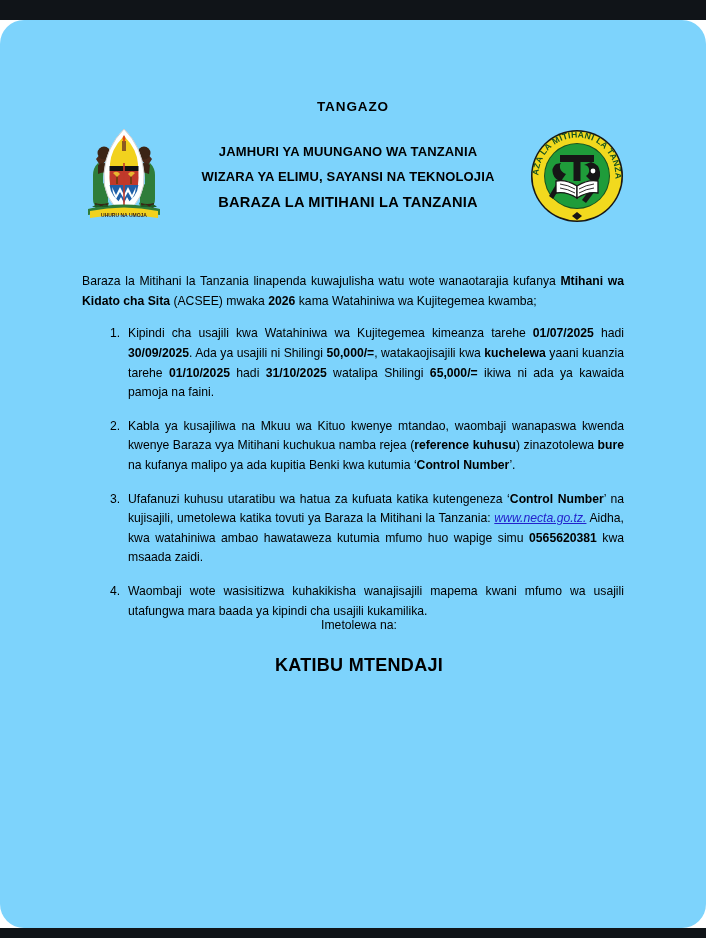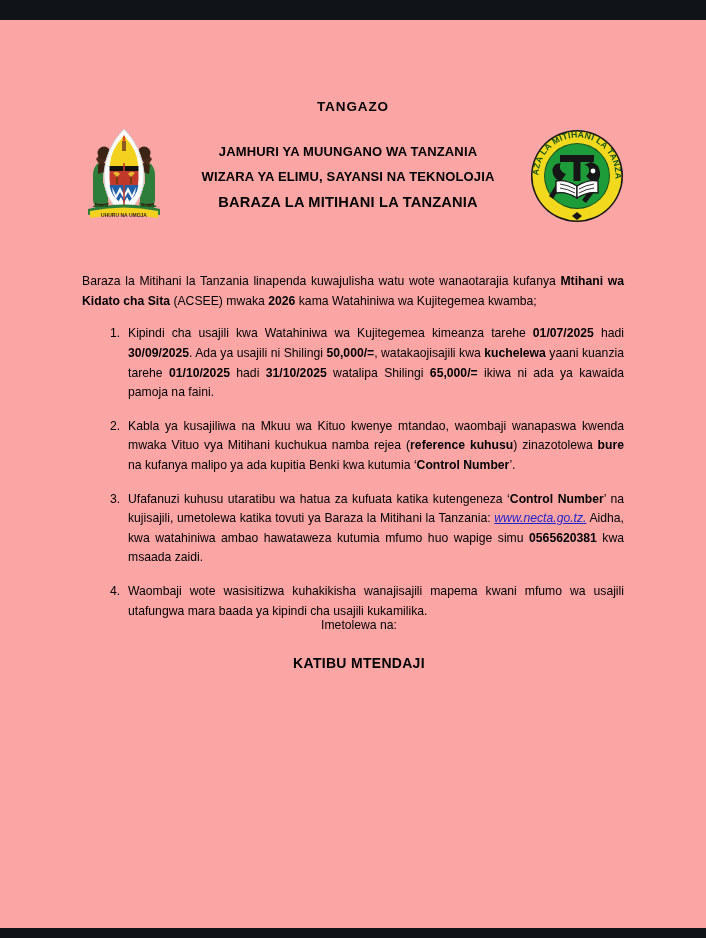--- a/index.html
+++ b/index.html
@@ -20,21 +20,22 @@
     left: 0; width: 706px;
     background: #101418;
   }
   .bar-top { top: 0; height: 20px; }
   .bar-bottom { top: 928px; height: 10px; }
 
   .page {
     position: absolute;
     top: 20px; left: 0;
     width: 706px; height: 908px;
-    background: #fca5a5;
+    background: #7dd3fc;
+    border-radius: 24px;
   }
 
   
   .tangazo {
     text-align: center;
     font-size: 13.5px;
     font-weight: bold;
     letter-spacing: 0.9px;
     margin-top: 79px;
   }
@@ -125,21 +126,21 @@
     position: absolute;
     left: 88px; top: 596px;
     width: 542px;
     text-align: center;
   }
   .sign .issued {
     font-size: 12.2px;
     line-height: 19px;
   }
   .sign .officer {
-    font-size: 14px;
+    font-size: 18px;
     font-weight: bold;
     letter-spacing: 0.3px;
     margin-top: 20px;
   }
 </style>
 </head>
 <body>
 
 <div class="bar-top"></div>
 
@@ -249,21 +250,21 @@
   </div>
 
   <div class="body-wrap">
 
     <p class="intro"><span>Baraza la Mitihani la Tanzania linapenda kuwajulisha watu wote wanaotarajia kufanya </span><b>Mtihani wa Kidato cha Sita</b><span> (ACSEE) mwaka </span><b>2026</b><span> kama Watahiniwa wa Kujitegemea kwamba;</span></p>
 
     <ol class="items">
 
       <li><span>Kipindi cha usajili kwa Watahiniwa wa Kujitegemea kimeanza tarehe </span><b>01/07/2025</b><span> hadi </span><b>30/09/2025</b><span>. Ada ya usajili ni Shilingi </span><b>50,000/=</b><span>, watakaojisajili kwa </span><b>kuchelewa</b><span> yaani kuanzia tarehe </span><b>01/10/2025</b><span> hadi </span><b>31/10/2025</b><span> watalipa Shilingi </span><b>65,000/=</b><span> ikiwa ni ada ya kawaida pamoja na faini.</span></li>
 
-      <li><span>Kabla ya kusajiliwa na Mkuu wa Kituo kwenye mtandao, waombaji wanapaswa kwenda mwaka Vituo vya Mitihani kuchukua namba rejea (</span><b>reference kuhusu</b><span>) zinazotolewa </span><b>bure</b><span> na kufanya malipo ya ada kupitia Benki kwa kutumia ‘</span><b>Control Number</b><span>’.</span></li>
+      <li><span>Kabla ya kusajiliwa na Mkuu wa Kituo kwenye mtandao, waombaji wanapaswa kwenda kwenye Baraza vya Mitihani kuchukua namba rejea (</span><b>reference kuhusu</b><span>) zinazotolewa </span><b>bure</b><span> na kufanya malipo ya ada kupitia Benki kwa kutumia ‘</span><b>Control Number</b><span>’.</span></li>
 
       <li><span>Ufafanuzi kuhusu utaratibu wa hatua za kufuata katika kutengeneza ‘</span><b>Control Number</b><span>’ na kujisajili, umetolewa katika tovuti ya Baraza la Mitihani la Tanzania:  </span><a class="link" href="#">www.necta.go.tz.</a><span> Aidha, kwa watahiniwa ambao hawataweza kutumia mfumo huo wapige simu </span><b>0565620381</b><span> kwa msaada zaidi.</span></li>
 
       <li><span>Waombaji wote wasisitizwa kuhakikisha wanajisajili mapema kwani mfumo wa usajili utafungwa mara baada ya kipindi cha usajili kukamilika.</span></li>
 
     </ol>
   </div>
 
   <div class="sign">
     <div class="issued">Imetolewa na:</div>

